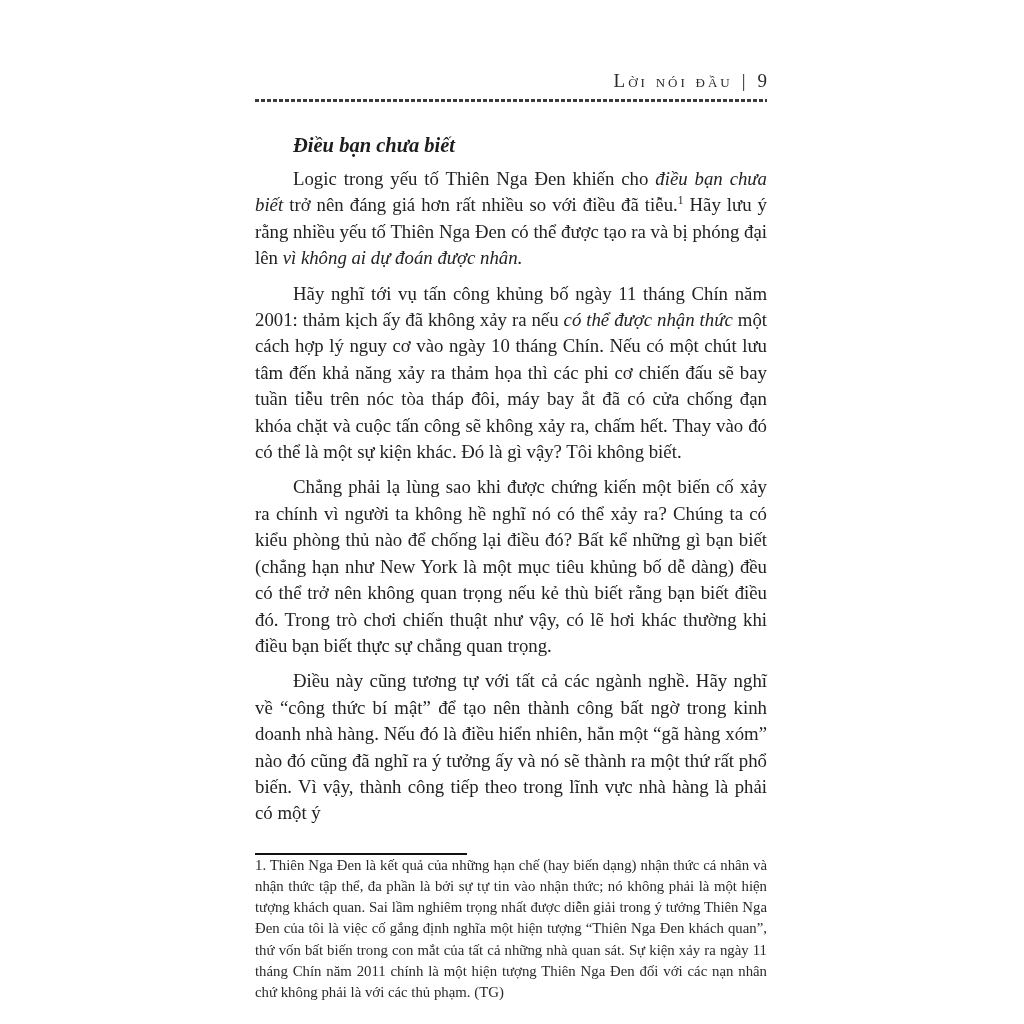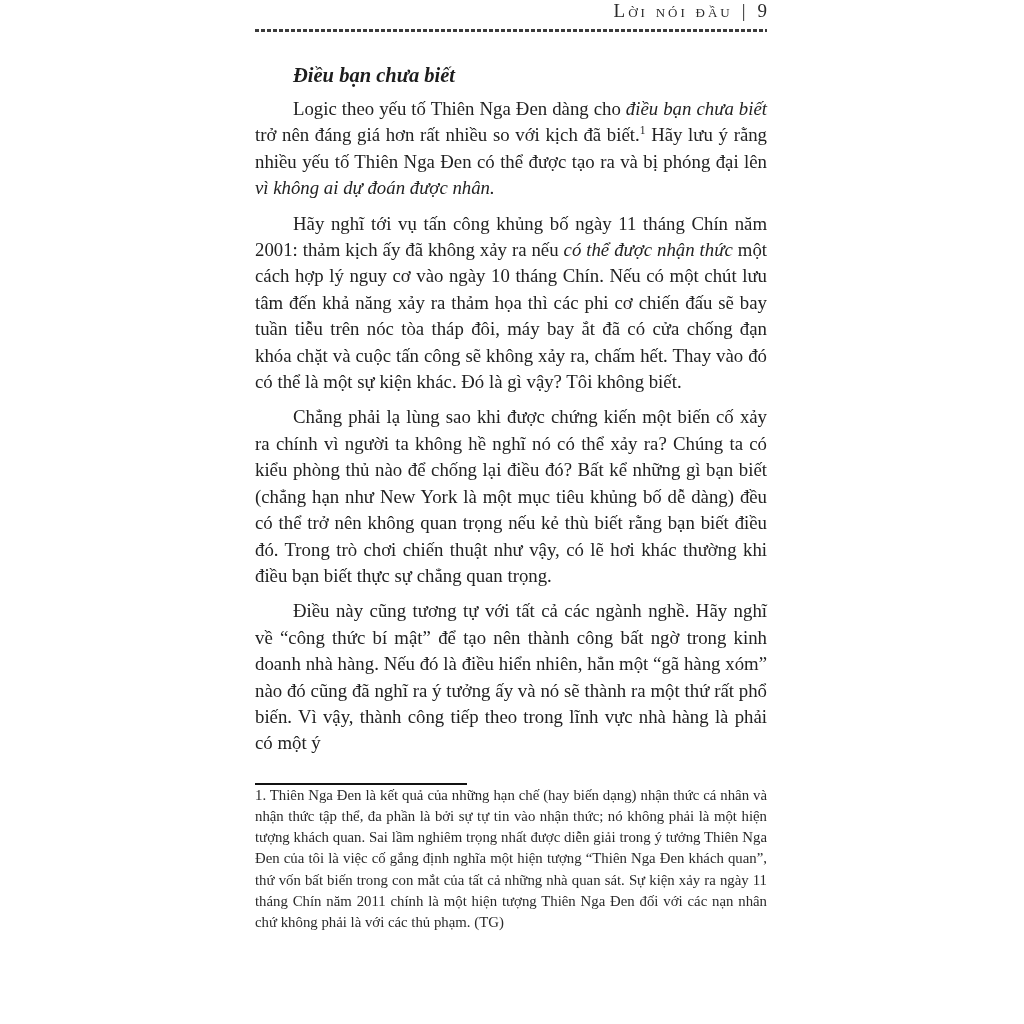--- a/index.html
+++ b/index.html
@@ -19,20 +19,21 @@
     position: absolute;
     left: 255px;
     top: 0;
     width: 512px;
   }
   .running-head {
     display: flex;
     justify-content: flex-end;
     align-items: baseline;
     gap: 9px;
+    margin-top: 70px;
     font-variant: small-caps;
     font-size: 19px;
     letter-spacing: 3px;
     color: #2b2b2b;
     white-space: nowrap;
   }
   .running-head .pageno {
     letter-spacing: 0;
   }
   .head-rule {
@@ -84,21 +85,21 @@
     <span>Lời nói đầu</span>
     <span>|</span>
     <span class="pageno">9</span>
   </div>
 
   <div class="head-rule"></div>
 
   <div class="section-heading">Điều bạn chưa biết</div>
 
   <div class="body-text" id="paragraphs">
-      <p class="para"><span>Logic theo yếu tố Thiên Nga Đen dàng cho </span><span class="it">điều bạn chưa biết</span><span> trở nên đáng giá hơn rất nhiều so với kịch đã biết.</span><sup>1</sup><span> Hãy lưu ý rằng nhiều yếu tố Thiên Nga Đen có thể được tạo ra và bị phóng đại lên </span><span class="it">vì không ai dự đoán được nhân.</span></p>
+      <p class="para"><span>Logic trong yếu tố Thiên Nga Đen khiến cho </span><span class="it">điều bạn chưa biết</span><span> trở nên đáng giá hơn rất nhiều so với điều đã tiễu.</span><sup>1</sup><span> Hãy lưu ý rằng nhiều yếu tố Thiên Nga Đen có thể được tạo ra và bị phóng đại lên </span><span class="it">vì không ai dự đoán được nhân.</span></p>
       <p class="para"><span>Hãy nghĩ tới vụ tấn công khủng bố ngày 11 tháng Chín năm 2001: thảm kịch ấy đã không xảy ra nếu </span><span class="it">có thể được nhận thức</span><span> một cách hợp lý nguy cơ vào ngày 10 tháng Chín. Nếu có một chút lưu tâm đến khả năng xảy ra thảm họa thì các phi cơ chiến đấu sẽ bay tuần tiễu trên nóc tòa tháp đôi, máy bay ắt đã có cửa chống đạn khóa chặt và cuộc tấn công sẽ không xảy ra, chấm hết. Thay vào đó có thể là một sự kiện khác. Đó là gì vậy? Tôi không biết.</span></p>
       <p class="para"><span>Chẳng phải lạ lùng sao khi được chứng kiến một biến cố xảy ra chính vì người ta không hề nghĩ nó có thể xảy ra? Chúng ta có kiểu phòng thủ nào để chống lại điều đó? Bất kể những gì bạn biết (chẳng hạn như New York là một mục tiêu khủng bố dễ dàng) đều có thể trở nên không quan trọng nếu kẻ thù biết rằng bạn biết điều đó. Trong trò chơi chiến thuật như vậy, có lẽ hơi khác thường khi điều bạn biết thực sự chẳng quan trọng.</span></p>
       <p class="para"><span>Điều này cũng tương tự với tất cả các ngành nghề. Hãy nghĩ về “công thức bí mật” để tạo nên thành công bất ngờ trong kinh doanh nhà hàng. Nếu đó là điều hiển nhiên, hẳn một “gã hàng xóm” nào đó cũng đã nghĩ ra ý tưởng ấy và nó sẽ thành ra một thứ rất phổ biến. Vì vậy, thành công tiếp theo trong lĩnh vực nhà hàng là phải có một ý</span></p>
     </div>
 
   <hr class="foot-rule">
 
   <div class="footnote">1. Thiên Nga Đen là kết quả của những hạn chế (hay biến dạng) nhận thức cá nhân và nhận thức tập thể, đa phần là bởi sự tự tin vào nhận thức; nó không phải là một hiện tượng khách quan. Sai lầm nghiêm trọng nhất được diễn giải trong ý tưởng Thiên Nga Đen của tôi là việc cố gắng định nghĩa một hiện tượng “Thiên Nga Đen khách quan”, thứ vốn bất biến trong con mắt của tất cả những nhà quan sát. Sự kiện xảy ra ngày 11 tháng Chín năm 2011 chính là một hiện tượng Thiên Nga Đen đối với các nạn nhân chứ không phải là với các thủ phạm. (TG)</div>
 
 </div>

